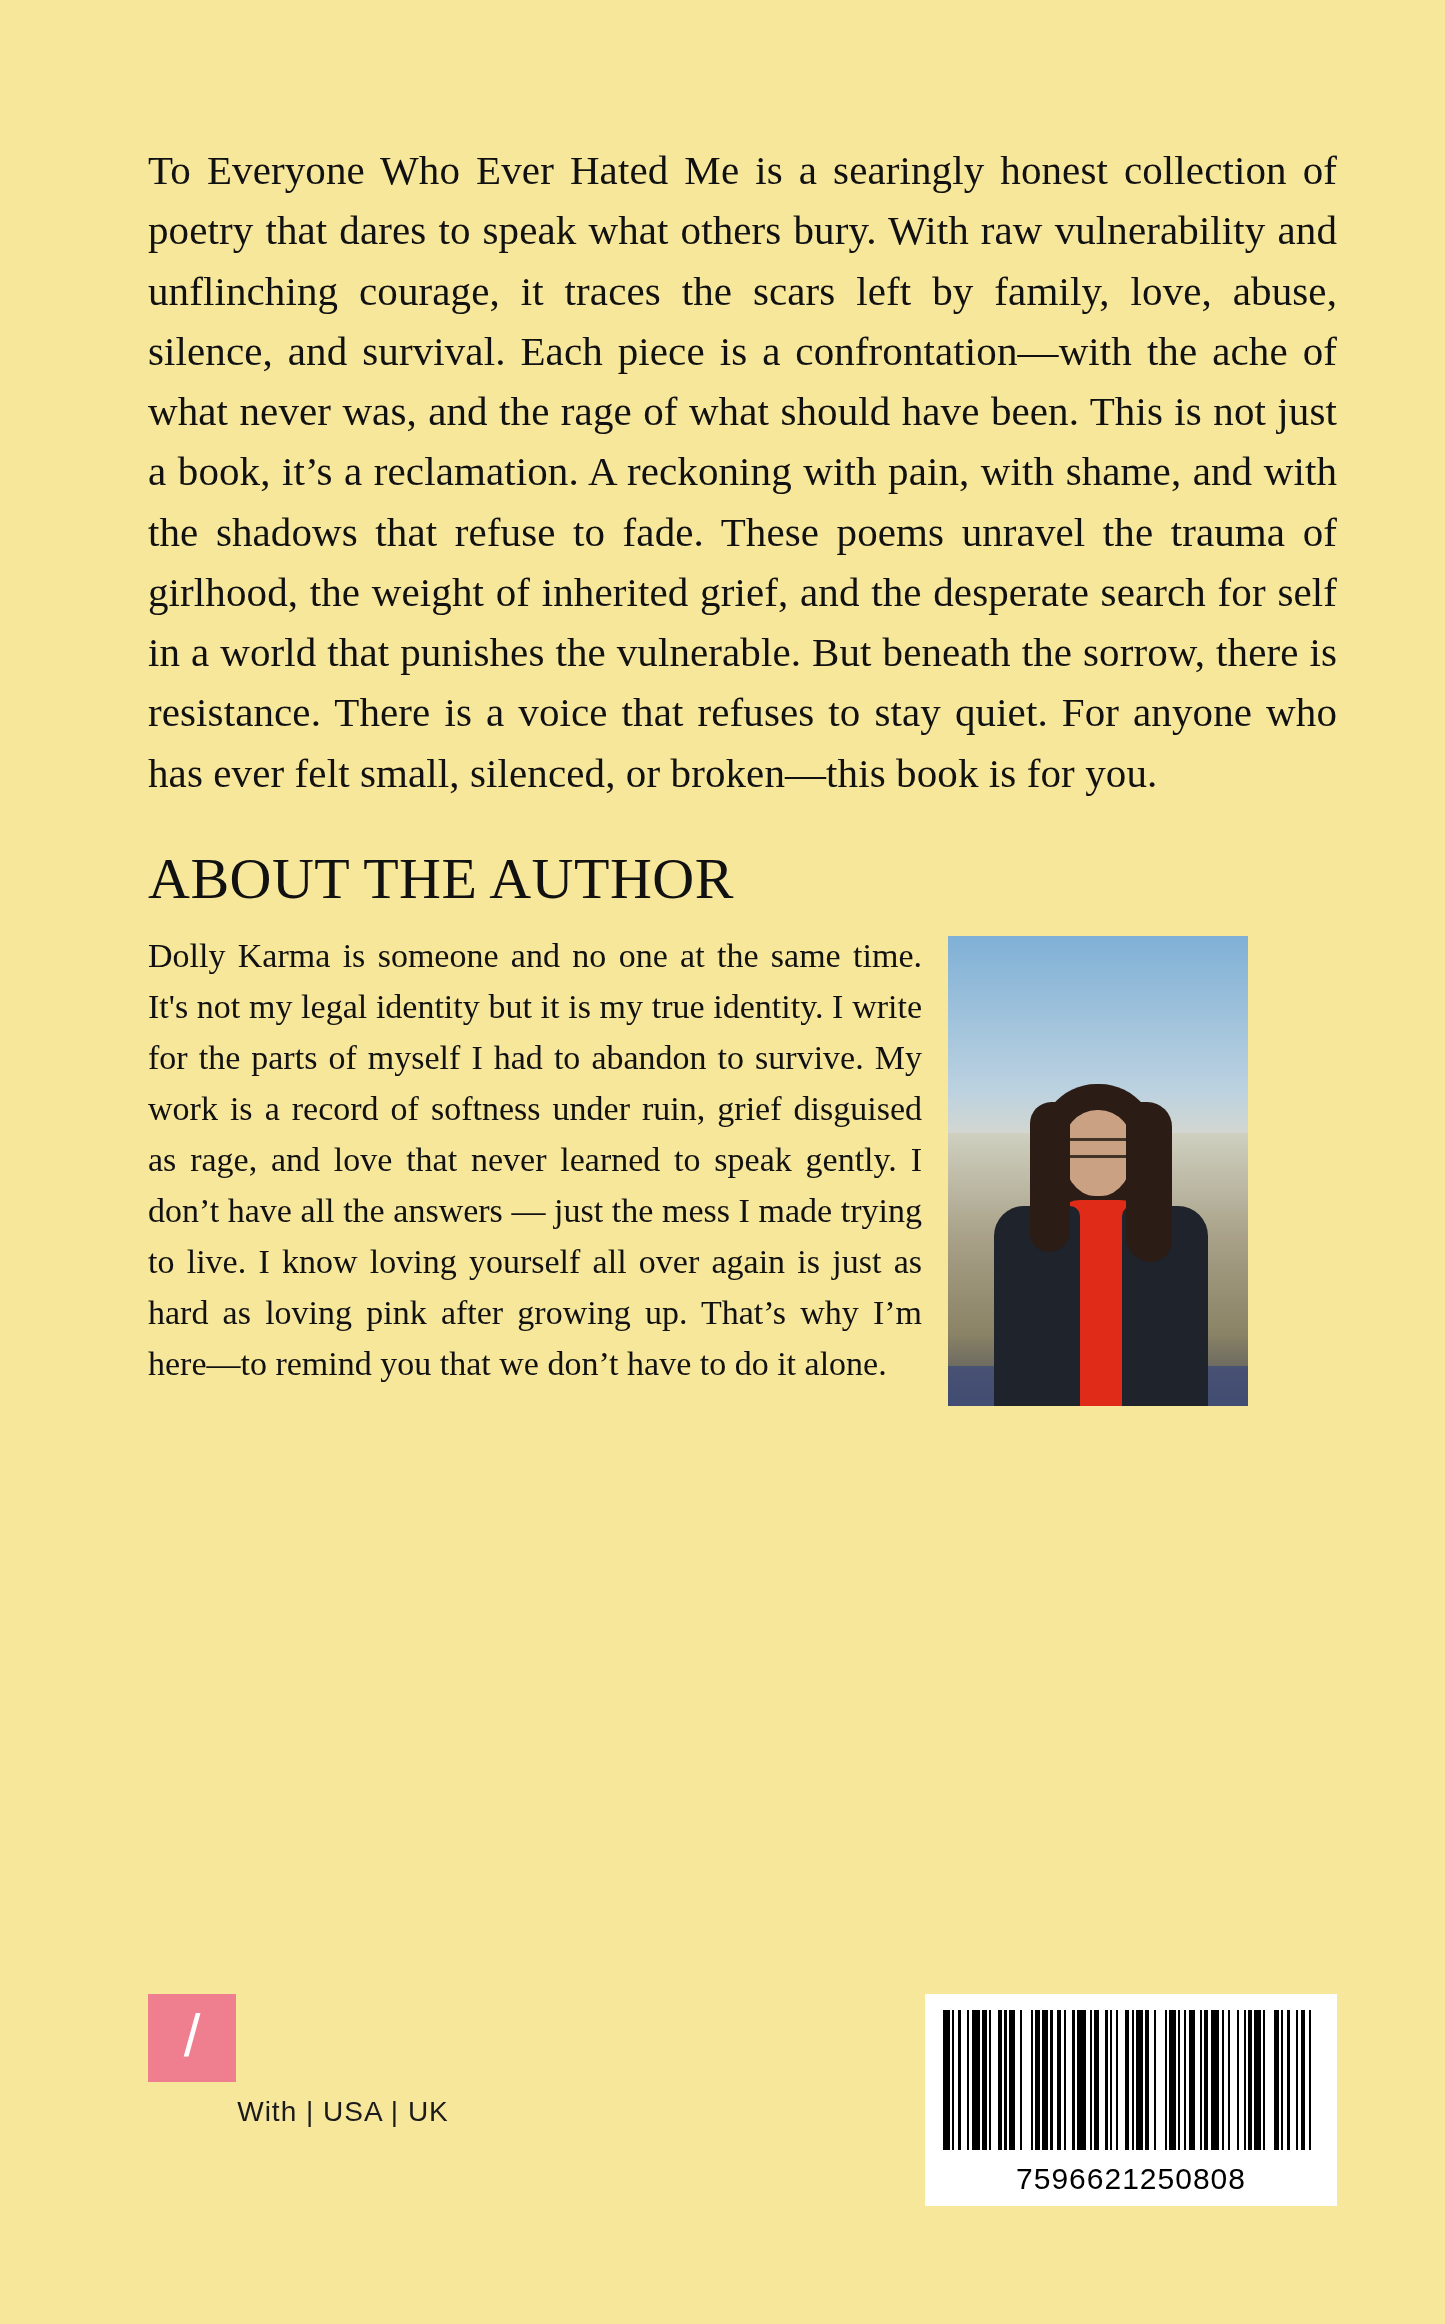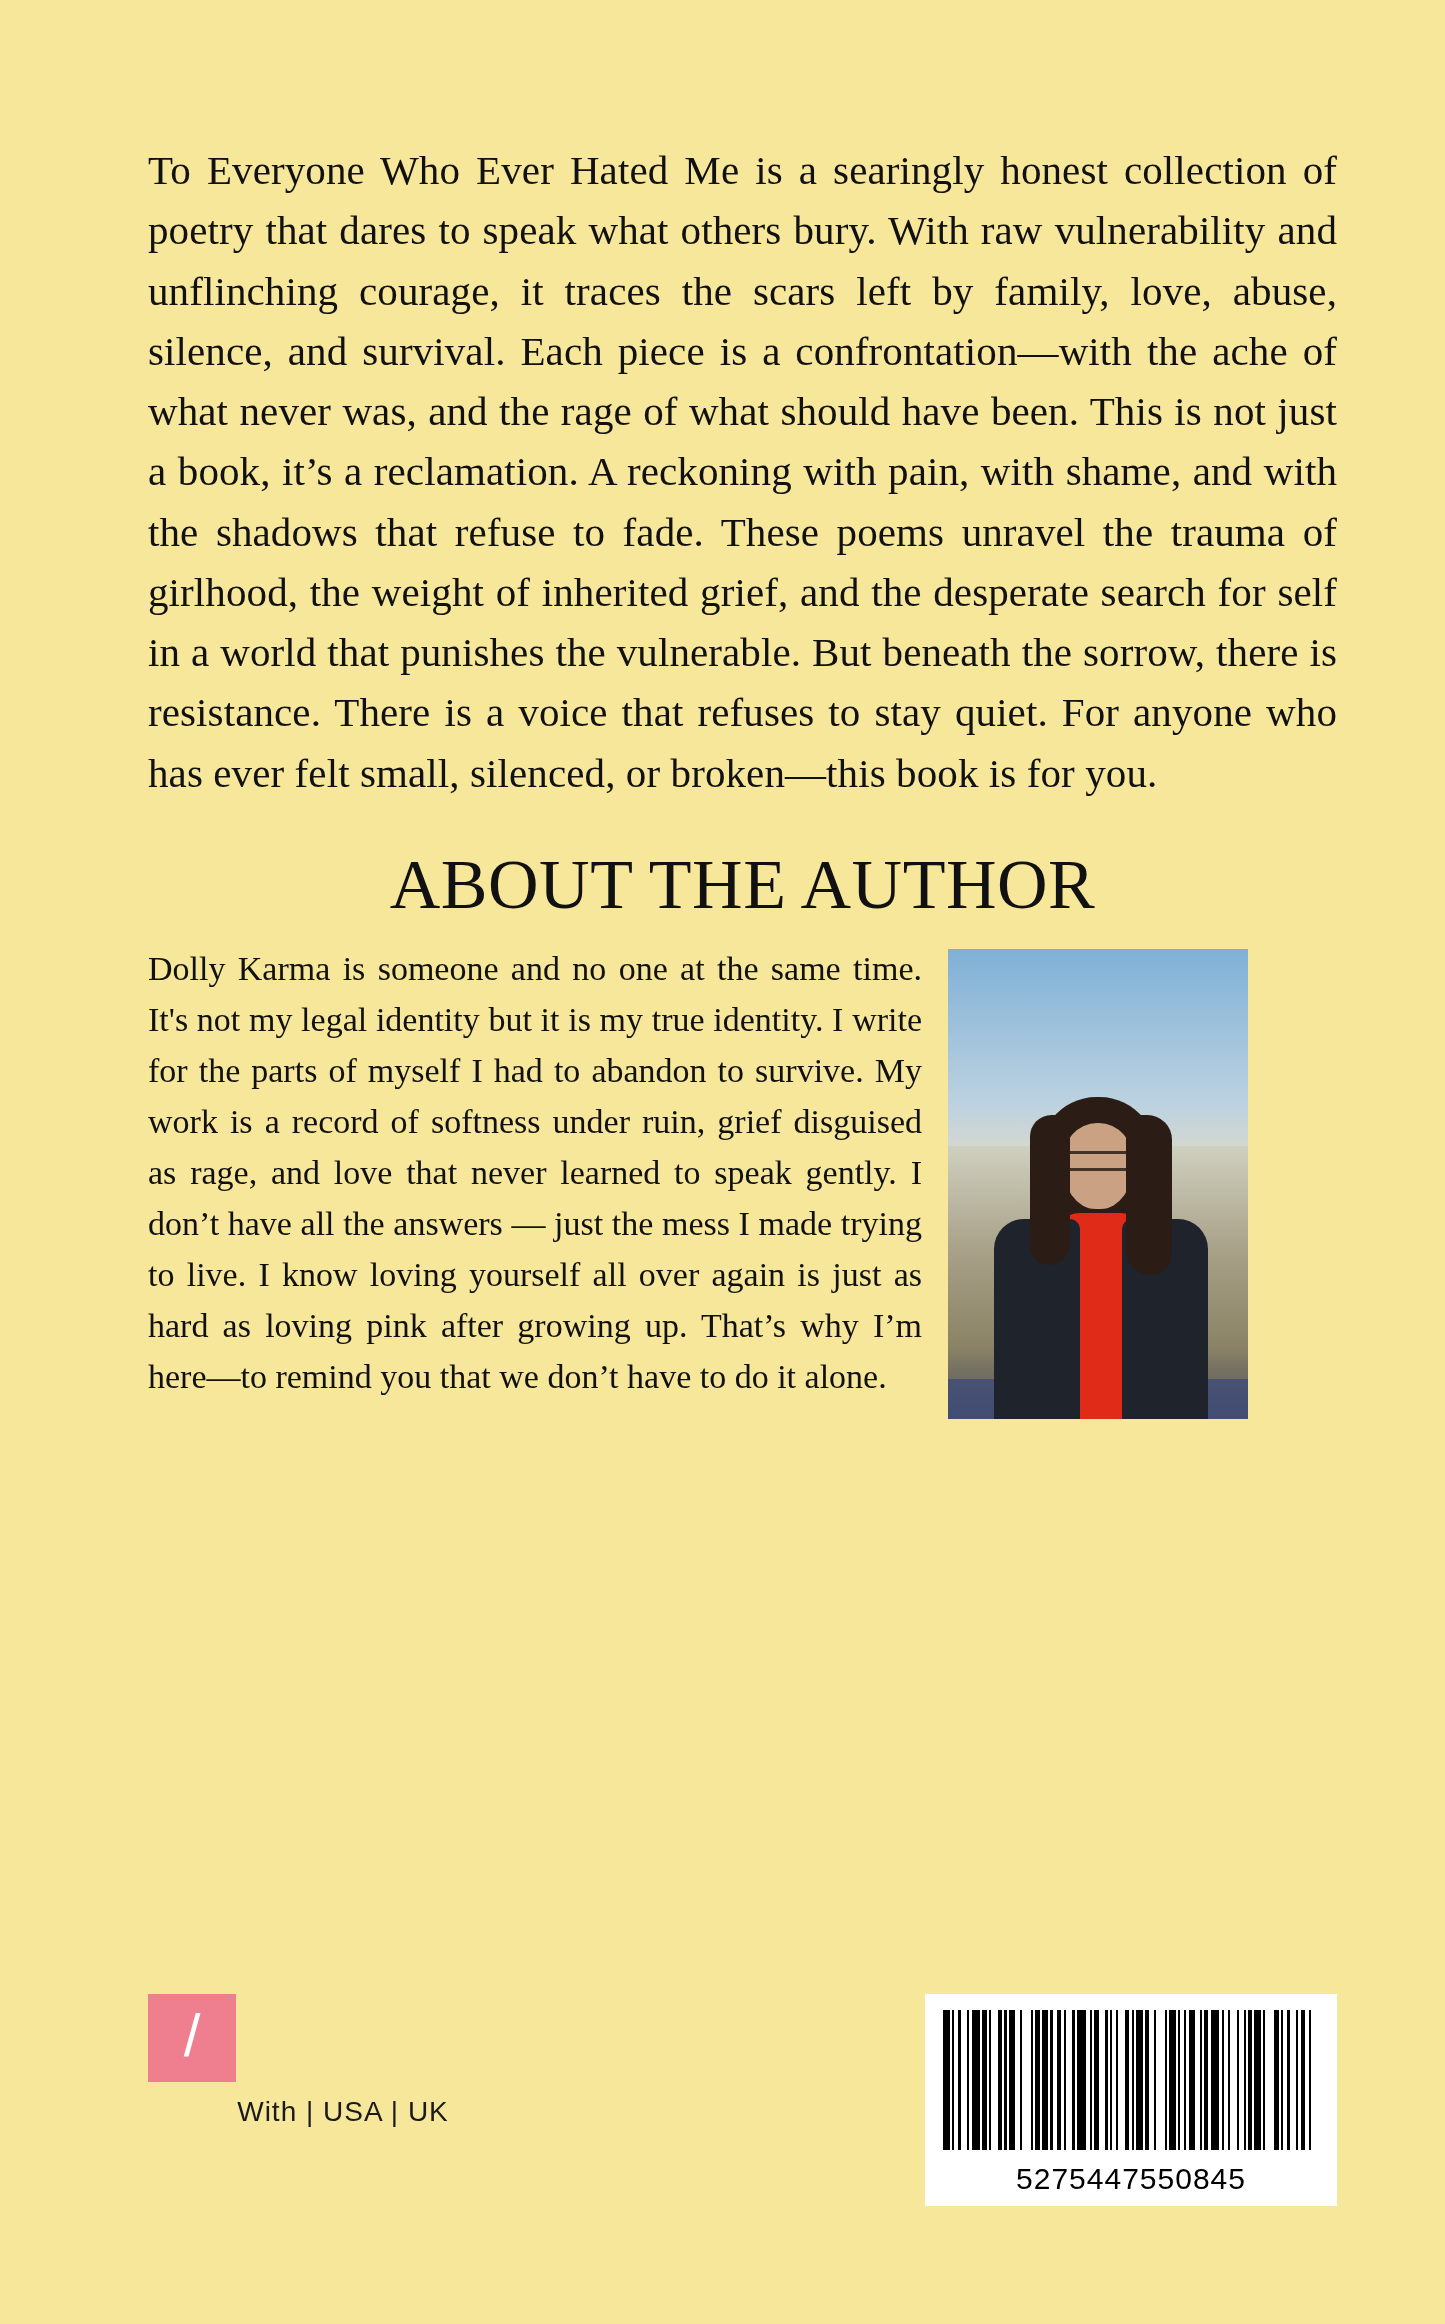--- a/index.html
+++ b/index.html
@@ -23,22 +23,22 @@
   }
   .blurb {
     font-size: 41px;
     line-height: 1.47;
     text-align: justify;
     text-justify: inter-word;
     letter-spacing: 0.1px;
     margin: 0;
   }
   .about-heading {
-    text-align: center;
-    font-size: 70px;
+    text-align: left;
+    font-size: 58px;
     letter-spacing: 0.5px;
     margin: 42px 0 18px 0;
     font-weight: normal;
   }
   .author-block {
     display: flex;
     align-items: flex-start;
     gap: 0;
   }
   .author-text {
@@ -382,18 +382,18 @@
           <i style="width: 4.39766px; background: transparent;"></i>
           <i style="width: 2.19883px;"></i>
           <i style="width: 6.59649px; background: transparent;"></i>
           <i style="width: 2.19883px;"></i>
           <i style="width: 2.19883px; background: transparent;"></i>
           <i style="width: 4.39766px;"></i>
           <i style="width: 4.39766px; background: transparent;"></i>
           <i style="width: 2.19883px;"></i>
           <i style="width: 6.59649px; background: transparent;"></i>
         </div>
-      <div class="isbn">5275447550845</div>
+      <div class="isbn">7596621250808</div>
     </div>
 
   </div>
 
 </div>
 
 </body></html>

